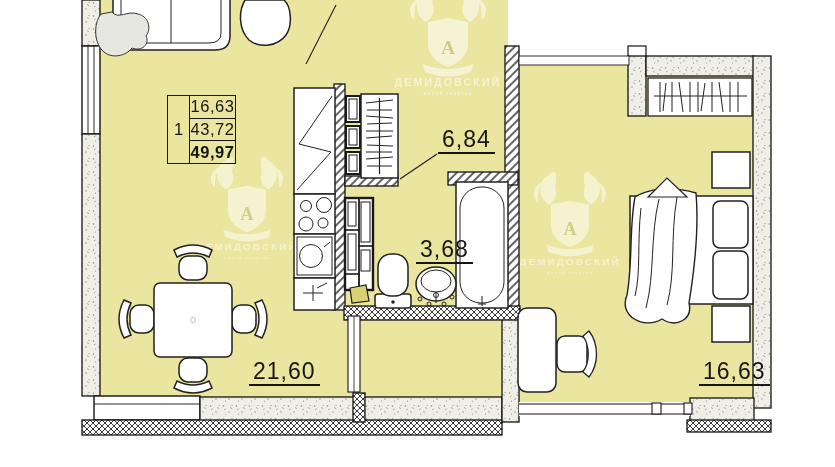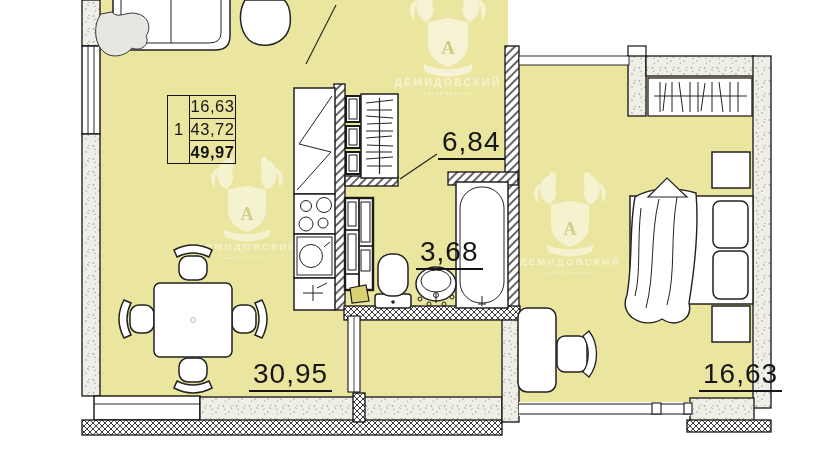--- a/index.html
+++ b/index.html
@@ -1,20 +1,20 @@
 <!DOCTYPE html>
 <html><head>
 <meta charset="utf-8">
 <style>
   html,body{margin:0;padding:0;background:#fff;}
   .stage{position:relative;width:835px;height:467px;background:#ffffff;overflow:hidden;
          font-family:"Liberation Sans",sans-serif;}
   .stage svg{position:absolute;left:0;top:0;}
   
-  .area{position:absolute;z-index:3;color:#161616;font-size:28px;letter-spacing:1px;
+  .area{position:absolute;z-index:3;color:#161616;font-size:23px;letter-spacing:1px;
         line-height:1.02;border-bottom:2.4px solid #161616;padding:0 4px 1px 4px;white-space:nowrap;}
   
   .stamp{position:absolute;z-index:3;left:167px;top:95px;width:69px;height:69px;
          box-sizing:border-box;border:1.7px solid #161616;display:flex;color:#161616;}
   .stamp .colL{width:21px;border-right:1.7px solid #161616;display:flex;align-items:center;
          justify-content:center;font-size:16.5px;}
   .stamp .colR{flex:1;display:flex;flex-direction:column;}
   .stamp .cell{flex:1;display:flex;align-items:center;justify-content:center;font-size:16.5px;
          border-bottom:1.7px solid #161616;letter-spacing:.5px;}
   .stamp .cell:last-child{border-bottom:none;font-weight:bold;}
@@ -297,16 +297,16 @@
     <div class="colL">1</div>
     <div class="colR">
       <div class="cell">16,63</div>
       <div class="cell">43,72</div>
       <div class="cell">49,97</div>
     </div>
   </div>
 
   <span class="area" style="left:438px;top:128px">6,84</span>
   <span class="area" style="left:416px;top:238px">3,68</span>
-  <span class="area" style="left:249px;top:360px">30,95</span>
+  <span class="area" style="left:249px;top:360px">21,60</span>
   <span class="area" style="left:699px;top:360px">16,63</span>
 
 </div>
 
 </body></html>

